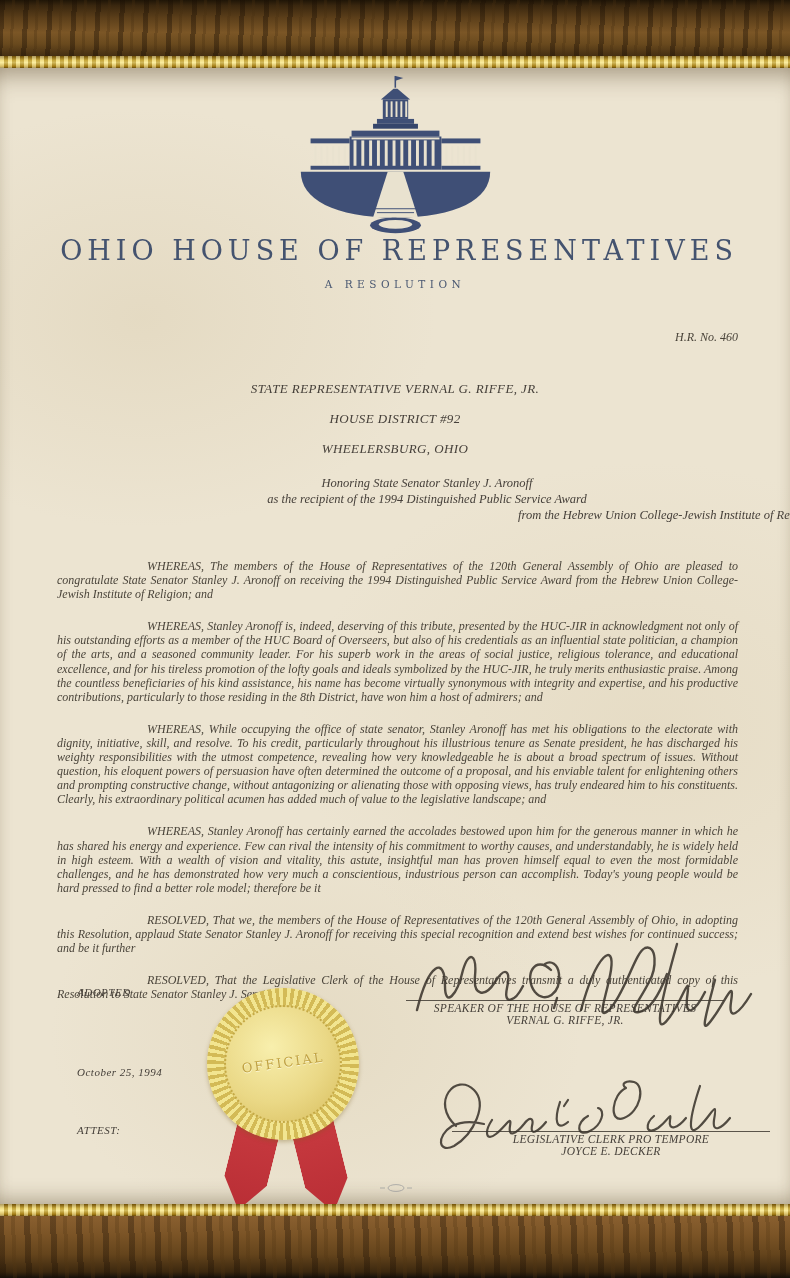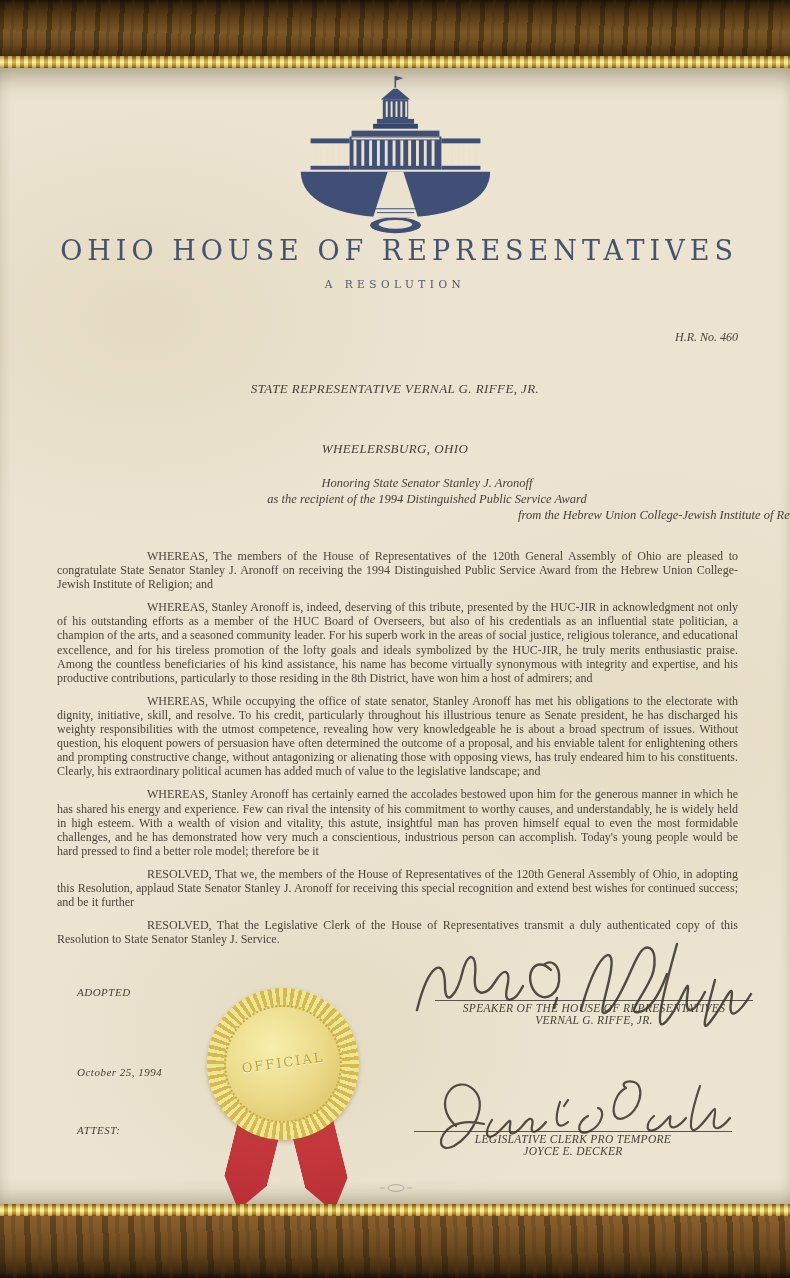--- a/index.html
+++ b/index.html
@@ -40,28 +40,28 @@
   .hrno{position:absolute;right:52px;top:262px;font-style:italic;font-size:12px;color:#4a443a;}
 
   .centerline{position:absolute;left:0;width:790px;text-align:center;
     font-style:italic;font-size:13px;color:#46403400;color:#46403a;letter-spacing:.4px;}
   .sp1{top:313px;} .sp2{top:343px;} .sp3{top:373px;}
   .hon{position:absolute;left:0;width:790px;text-align:center;font-style:italic;font-size:12.5px;color:#46403a;margin-left:32px;}
   .h1{top:408px;} .h2{top:424px;} .h3{top:440px;text-align:right;}
 
   
   .bodytext{position:absolute;left:57px;top:473px;width:681px;color:#4a443a;}
-  .bodytext p{margin:8px 0 9px 0;font-size:12px;line-height:14.1px;
+  .bodytext p{margin:18px 0 9px 0;font-style:italic;font-size:12px;line-height:14.1px;
     text-align:justify;text-indent:90px;}
 
   
   .sideline{position:absolute;left:57px;font-style:italic;font-size:11px;color:#46403a;letter-spacing:.5px;margin-left:20px;}
   .adopted{top:918px;} .date{top:998px;} .attest{top:1056px;}
 
-  .sigblock{position:absolute;left:435px;width:318px;text-align:center;color:#46403a;}
+  .sigblock{position:absolute;left:406px;width:318px;text-align:center;color:#46403a;}
   .sigline{border-top:1px solid #5a544a;margin:0 0 1px 0;}
   .sigtitle{font-style:italic;font-size:11.5px;letter-spacing:.3px;}
   .signame{font-style:italic;font-size:11.5px;letter-spacing:.3px;}
   .speaker{top:932px;} .clerk{top:1063px;}
   .sig-svg{position:absolute;z-index:3;pointer-events:none;}
 
   
   .seal{position:absolute;left:207px;top:920px;width:152px;height:152px;border-radius:50%;z-index:2;
     background:repeating-conic-gradient(#d3ba56 0deg 3deg,#f2e590 3deg 6deg);
     box-shadow:0 2px 4px rgba(120,95,30,.35);}
@@ -144,20 +144,21 @@
       <line x1="84" y1="138" x2="126" y2="138"></line>
       <line x1="86" y1="142" x2="124" y2="142"></line>
     </g>
   </svg>
 
   <div class="title">OHIO HOUSE OF REPRESENTATIVES</div>
   <div class="subtitle">A RESOLUTION</div>
   <div class="hrno">H.R. No. 460</div>
 
   <div class="centerline sp1">STATE REPRESENTATIVE VERNAL G. RIFFE, JR.</div>
+  <div class="centerline sp2">HOUSE DISTRICT #92</div>
   <div class="centerline sp3">WHEELERSBURG, OHIO</div>
 
   <div class="hon h1">Honoring State Senator Stanley J. Aronoff</div>
   <div class="hon h2">as the recipient of the 1994 Distinguished Public Service Award</div>
   <div class="hon h3">from the Hebrew Union College-Jewish Institute of Religion.</div>
 
   <div class="bodytext">
     <p>WHEREAS, The members of the House of Representatives of the 120th General Assembly of Ohio are pleased to congratulate State Senator Stanley J. Aronoff on receiving the 1994 Distinguished Public Service Award from the Hebrew Union College-Jewish Institute of Religion; and</p>
     <p>WHEREAS, Stanley Aronoff is, indeed, deserving of this tribute, presented by the HUC-JIR in acknowledgment not only of his outstanding efforts as a member of the HUC Board of Overseers, but also of his credentials as an influential state politician, a champion of the arts, and a seasoned community leader.  For his superb work in the areas of social justice, religious tolerance, and educational excellence, and for his tireless promotion of the lofty goals and ideals symbolized by the HUC-JIR, he truly merits enthusiastic praise.  Among the countless beneficiaries of his kind assistance, his name has become virtually synonymous with integrity and expertise, and his productive contributions, particularly to those residing in the 8th District, have won him a host of admirers; and</p>
     <p>WHEREAS, While occupying the office of state senator, Stanley Aronoff has met his obligations to the electorate with dignity, initiative, skill, and resolve.  To his credit, particularly throughout his illustrious tenure as Senate president, he has discharged his weighty responsibilities with the utmost competence, revealing how very knowledgeable he is about a broad spectrum of issues.  Without question, his eloquent powers of persuasion have often determined the outcome of a proposal, and his enviable talent for enlightening others and prompting constructive change, without antagonizing or alienating those with opposing views, has truly endeared him to his constituents.  Clearly, his extraordinary political acumen has added much of value to the legislative landscape; and</p>
@@ -189,21 +190,21 @@
     <g fill="none" stroke="#3c362e" stroke-width="2.2" stroke-linecap="round" opacity=".88">
       <path d="M36,58 C10,34 36,4 54,22 C68,36 54,66 34,78 C18,86 16,68 32,58 C44,52 56,54 64,56"></path>
       <path d="M72,52 C64,64 66,74 76,66 C86,58 92,46 90,58 C88,70 96,66 104,56 C110,48 114,50 112,58 C110,68 118,64 126,54"></path>
       <path d="M140,34 C134,52 136,64 148,54 M144,38 L148,32"></path>
       <path d="M168,48 C156,54 156,70 170,63 C182,57 186,42 178,40"></path>
       <path d="M206,20 C192,26 188,56 204,50 C220,44 226,18 214,14 C206,12 200,16 206,20"></path>
       <path d="M234,48 C224,56 226,68 238,60 C248,53 252,42 250,52 C248,64 258,60 266,50"></path>
       <path d="M280,18 C270,48 266,72 280,58 C292,46 298,30 294,52 C292,66 302,60 310,50"></path>
     </g>
   </svg>
-  <div class="sigblock clerk" style="left:414px;">
+  <div class="sigblock clerk" style="left:452px;">
     <div class="sigline"></div>
     <div class="sigtitle">LEGISLATIVE CLERK PRO TEMPORE</div>
     <div class="signame">JOYCE E. DECKER</div>
   </div>
 
   <div class="ribbon ribbon-left"></div>
   <div class="ribbon ribbon-right"></div>
   <div class="seal">
     <div class="seal-inner">
       <div class="seal-text">OFFICIAL</div>

